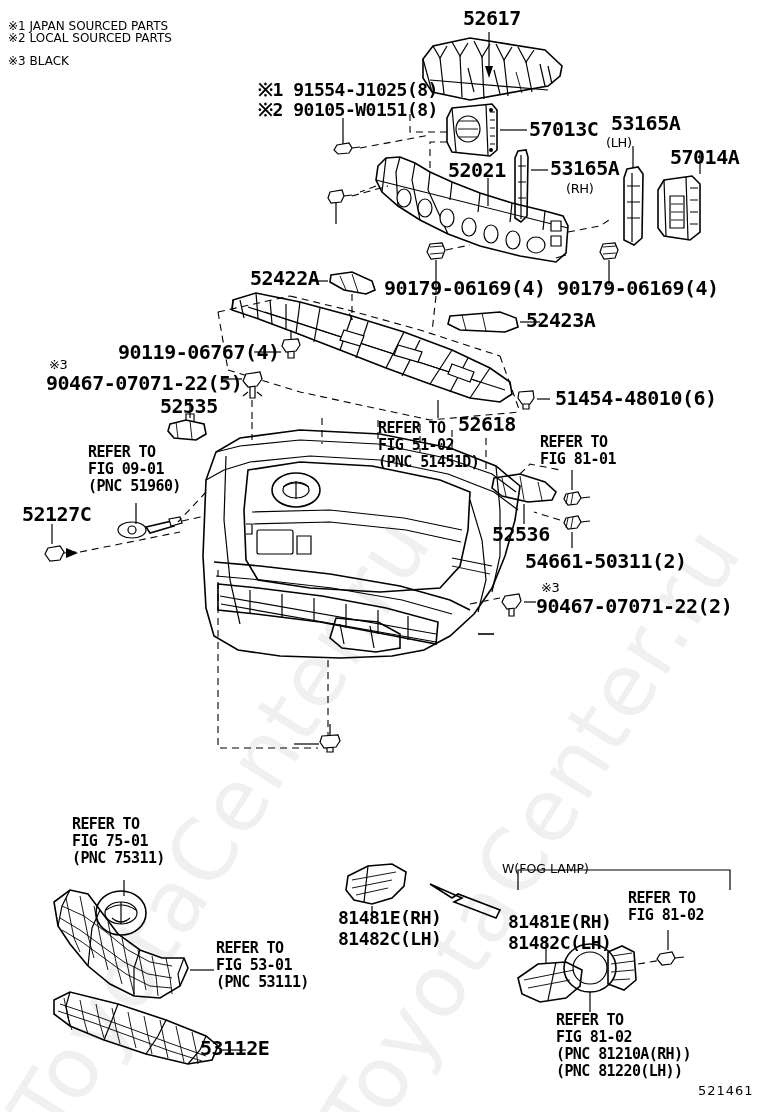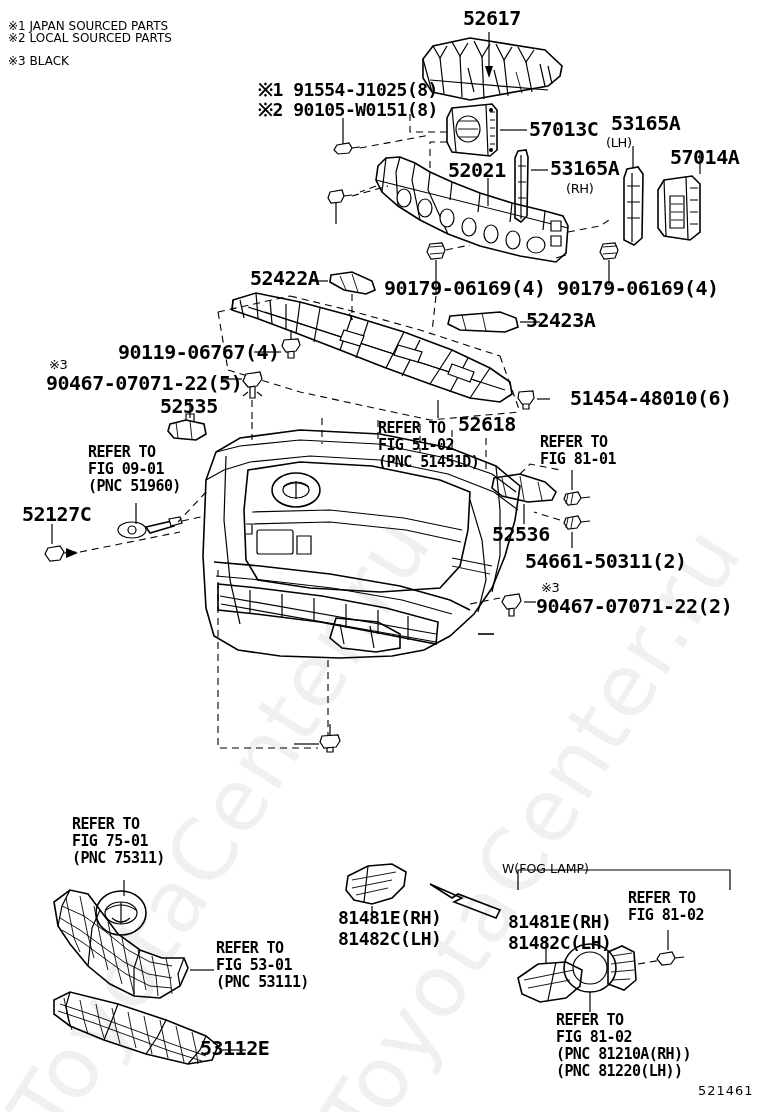--- a/index.html
+++ b/index.html
@@ -498,21 +498,21 @@
   <div class="lbl refer" style="left:88px;top:461px;">FIG 09-01</div>
   <div class="lbl refer" style="left:88px;top:478px;">(PNC 51960)</div>
 
   <div class="lbl pn" style="left:22px;top:504px;">52127C</div>
 
   <div class="lbl refer" style="left:378px;top:420px;">REFER TO</div>
   <div class="lbl refer" style="left:378px;top:437px;">FIG 51-02</div>
   <div class="lbl refer" style="left:378px;top:454px;">(PNC 51451D)</div>
   <div class="lbl pn" style="left:458px;top:414px;">52618</div>
 
-  <div class="lbl pn" style="left:570px;top:388px;">51454-48010(6)</div>
+  <div class="lbl pn" style="left:555px;top:388px;">51454-48010(6)</div>
 
   <div class="lbl refer" style="left:540px;top:434px;">REFER TO</div>
   <div class="lbl refer" style="left:540px;top:451px;">FIG 81-01</div>
 
   <div class="lbl pn" style="left:492px;top:524px;">52536</div>
   <div class="lbl pn" style="left:525px;top:551px;">54661-50311(2)</div>
 
   <div class="lbl note suffix" style="left:541px;top:581px;">※3</div>
   <div class="lbl pn" style="left:536px;top:596px;">90467-07071-22(2)</div>
 

